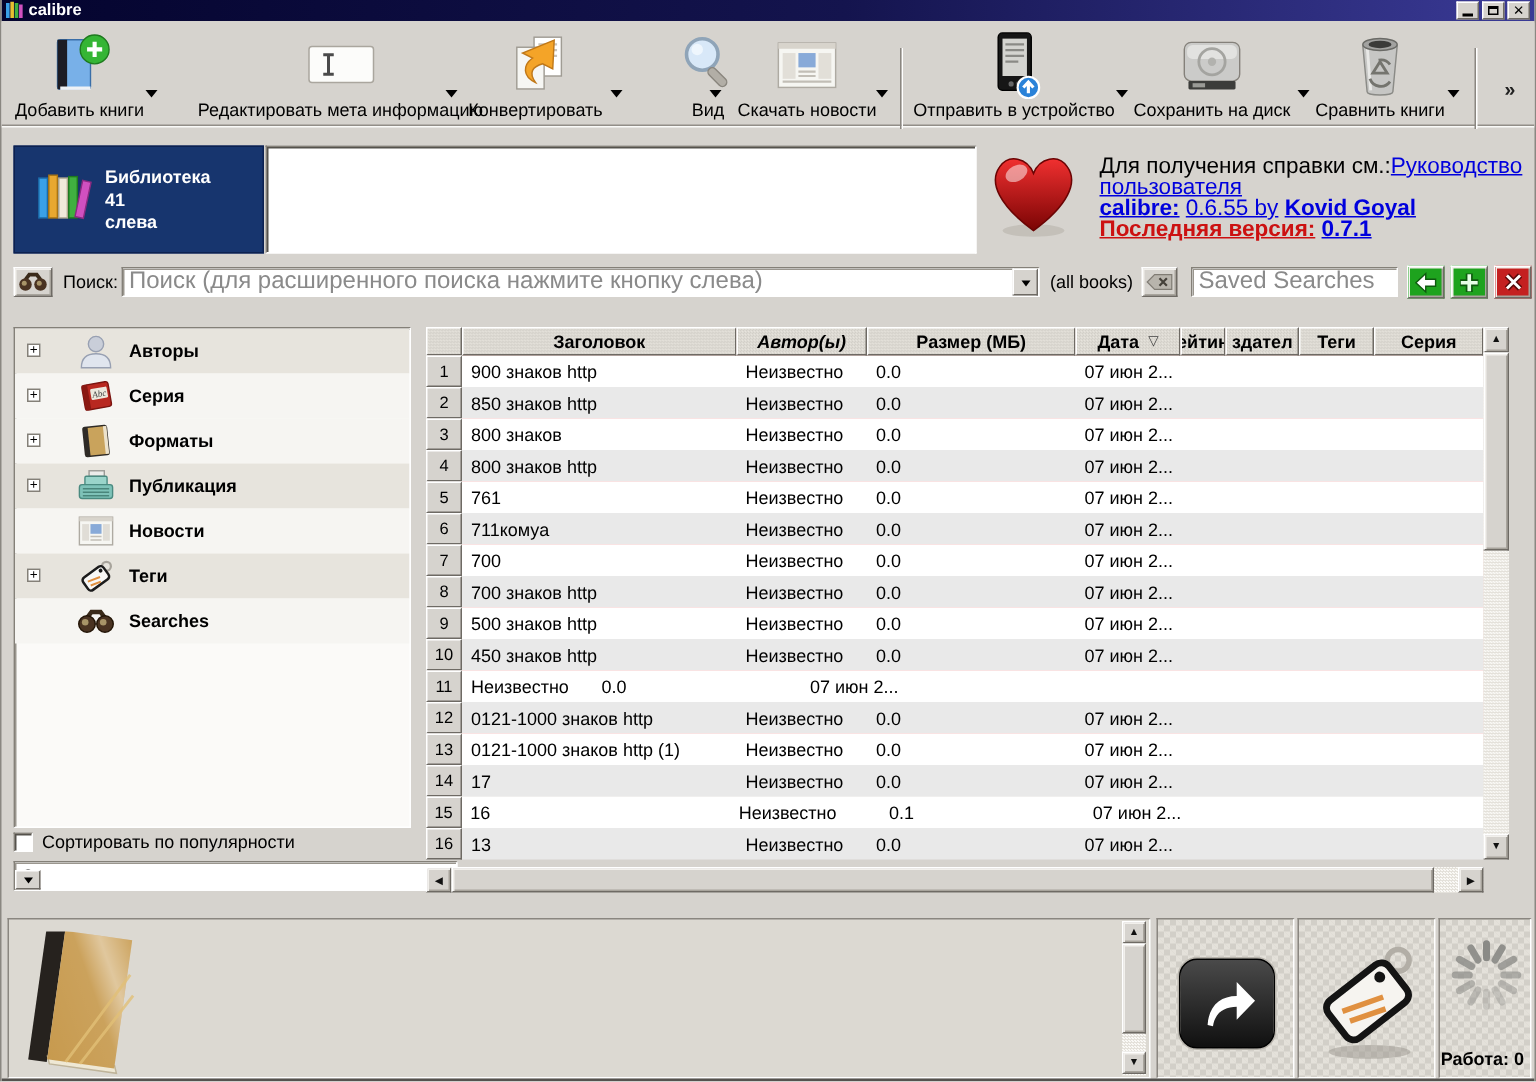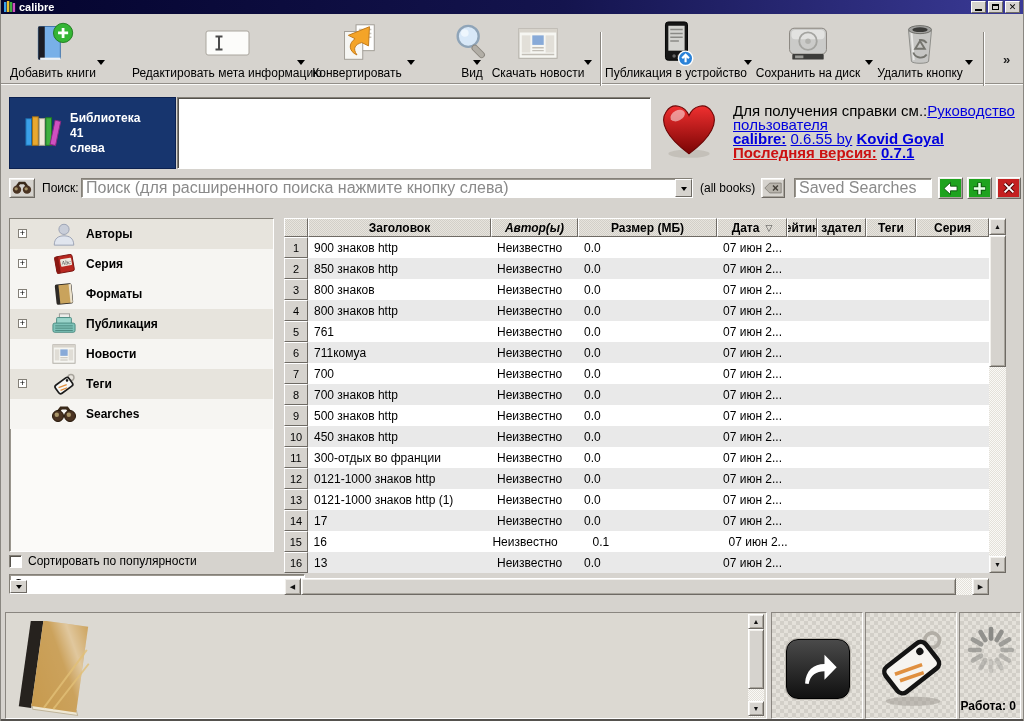--- a/index.html
+++ b/index.html
@@ -186,21 +186,21 @@
         <svg viewBox="0 0 48 48" width="46" height="46">
             <rect x="13" y="2" width="23" height="40" rx="3" fill="#161616" stroke="#000"></rect>
             <rect x="16" y="6" width="17" height="26" fill="#d4d4d0"></rect>
             <path d="M18 10 h13 M18 14 h13 M18 18 h13 M18 22 h9" stroke="#8a8a86" stroke-width="1.5"></path>
             <circle cx="22" cy="37.5" r="1.8" fill="#666"></circle>
             <circle cx="27" cy="37.5" r="1.8" fill="#444"></circle>
             <circle cx="34" cy="40" r="7.5" fill="#2a82d8" stroke="#fff" stroke-width="1.5"></circle>
             <path d="M34 44 v-7 M30.5 40 L34 36.2 L37.5 40" stroke="#fff" stroke-width="2.2" fill="none"></path>
           </svg>
       </span>
-      <span class="tlabel">Публикация в устройство</span>
+      <span class="tlabel">Отправить в устройство</span>
     </div>
     <span class="ddarrow" style="left:743px;"></span>
 
     <div class="tbtn" style="left:752px;width:110px;">
       <span class="ticon">
         <svg viewBox="0 0 52 44" width="48" height="42">
             <rect x="6" y="6" width="40" height="28" rx="5" fill="#cbcbc9" stroke="#84807a"></rect>
             <rect x="8" y="8" width="36" height="10" rx="4" fill="#e2e2e0"></rect>
             <circle cx="26" cy="20" r="9.5" fill="none" stroke="#a4a4a0" stroke-width="2"></circle>
             <circle cx="26" cy="20" r="3" fill="#b2b2ae"></circle>
@@ -216,21 +216,21 @@
       <span class="ticon">
         <svg viewBox="0 0 44 48" width="42" height="46">
             <path d="M10 11 L13 43 C13 46 31 46 31 43 L34 11 Z" fill="#c6c6c4" stroke="#8a8a86"></path>
             <path d="M13 11 L15.5 42" stroke="#e8e8e6" stroke-width="2"></path>
             <ellipse cx="22" cy="10" rx="12" ry="4.2" fill="#a2a2a0" stroke="#6a6a66"></ellipse>
             <ellipse cx="22" cy="10" rx="8" ry="2.6" fill="#3a3a38"></ellipse>
             <path d="M22 22 l-5 8 h10 Z" fill="none" stroke="#74746e" stroke-width="2"></path>
             <path d="M15 34 a8 8 0 0 0 14 2 M29 24 a8 8 0 0 0 -8 -3" fill="none" stroke="#74746e" stroke-width="2"></path>
           </svg>
       </span>
-      <span class="tlabel">Удалить кнопку</span>
+      <span class="tlabel">Сравнить книги</span>
     </div>
     <span class="ddarrow" style="left:964px;"></span>
 
     <span class="tsep groove-v" style="left:982px;"></span>
     <span class="toverflow" style="left:1002px;">»</span>
   </div>
 
   <div class="libbox">
     <span class="books">
       <svg viewBox="0 0 40 40" width="38" height="38">
@@ -553,21 +553,20 @@
         <div class="gcell" style="width: 87px;">Неизвестно</div>
         <div class="gcell" style="width: 139px;">0.0</div>
         <div class="gcell" style="width: 70px;">07 июн 2...</div>
         <div class="gcell" style="width: 30px;"></div>
         <div class="gcell" style="width: 49px;"></div>
         <div class="gcell" style="width: 50px;"></div>
         <div class="gcell" style="width: 73px;"></div>
       </div>
       <div class="grow">
         <div class="ncell">11</div>
-        <div class="gcell" style="width: 183px;">300-отдых во франции</div>
         <div class="gcell" style="width: 87px;">Неизвестно</div>
         <div class="gcell" style="width: 139px;">0.0</div>
         <div class="gcell" style="width: 70px;">07 июн 2...</div>
         <div class="gcell" style="width: 30px;"></div>
         <div class="gcell" style="width: 49px;"></div>
         <div class="gcell" style="width: 50px;"></div>
         <div class="gcell" style="width: 73px;"></div>
       </div>
       <div class="grow alt">
         <div class="ncell">12</div>

